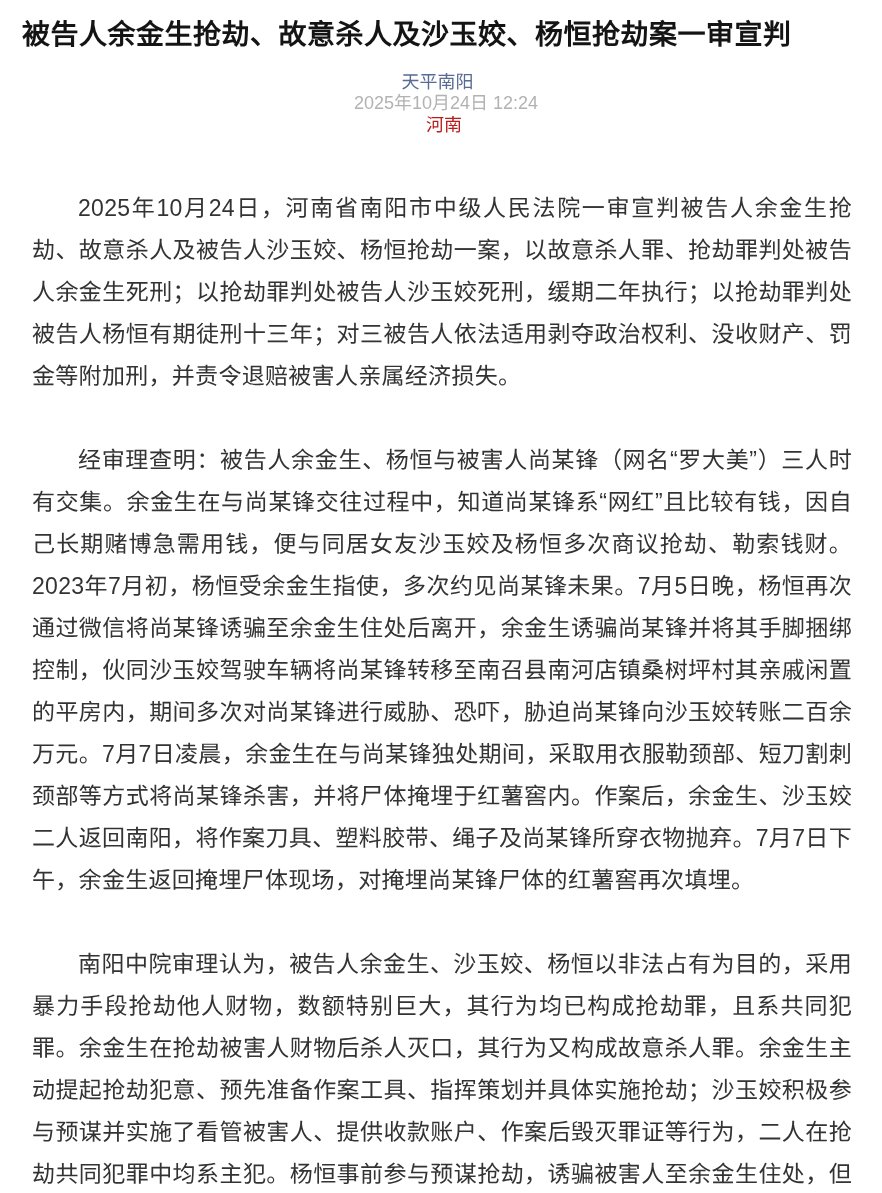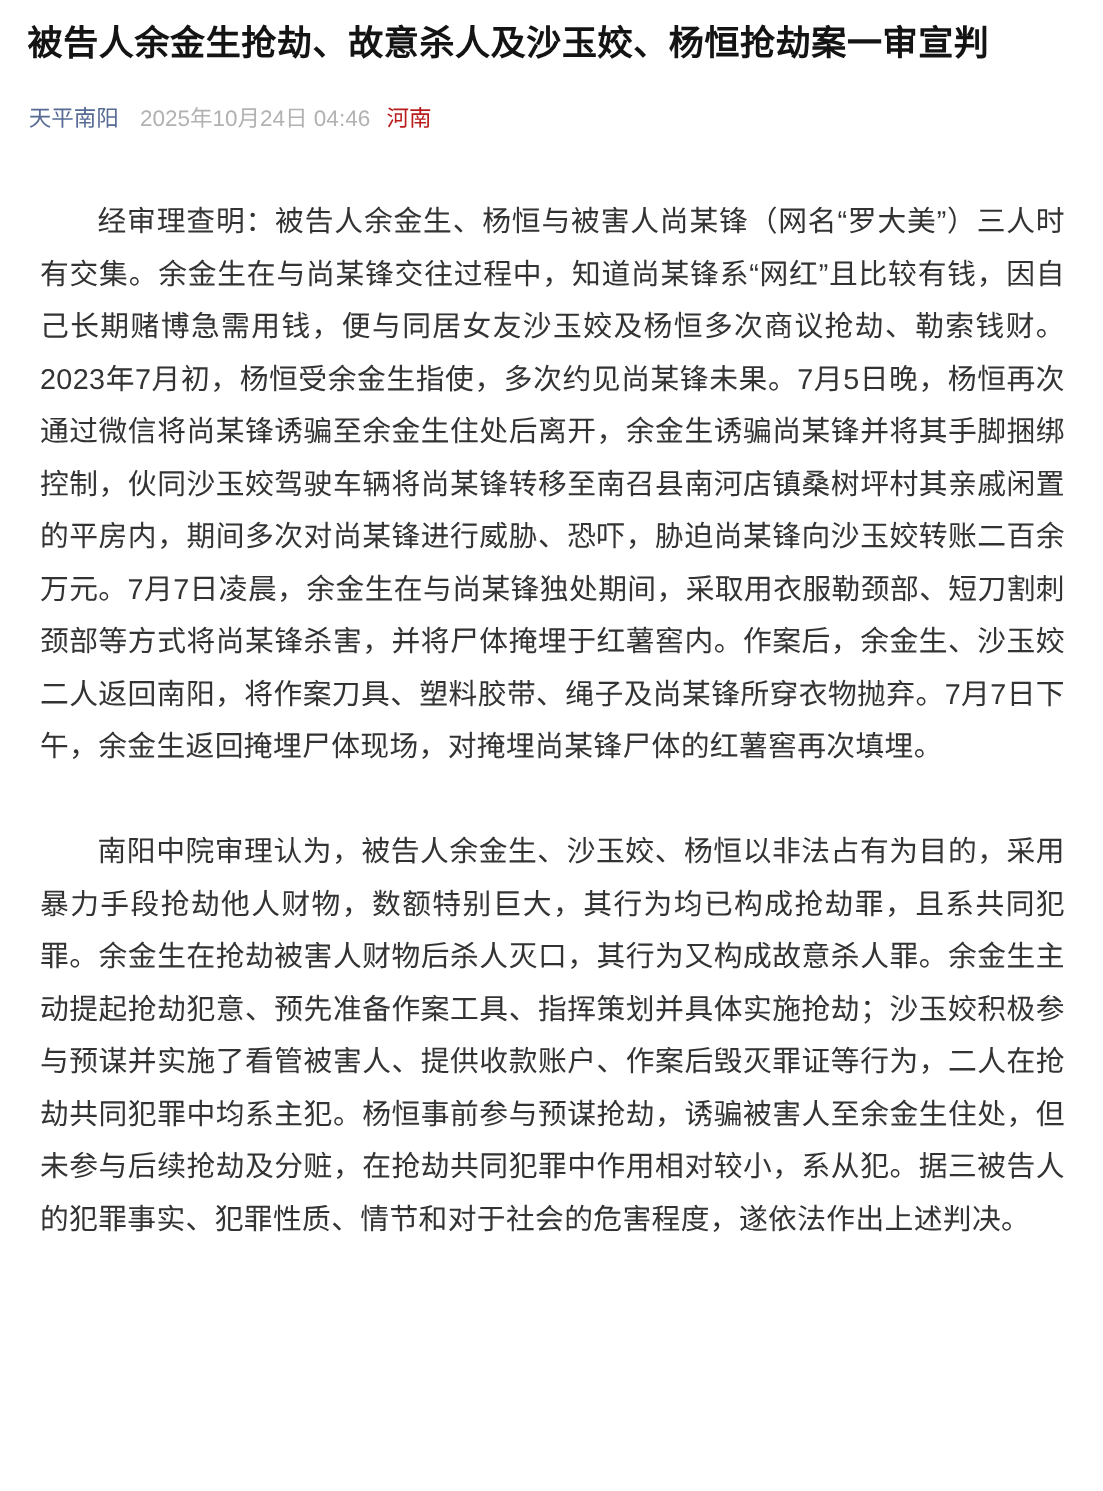--- a/index.html
+++ b/index.html
@@ -9,34 +9,35 @@
     font-family: "Liberation Sans", "DejaVu Sans", sans-serif;
   }
   .page {
     width: 882px;
     min-height: 1193px;
     box-sizing: border-box;
     background: #ffffff;
     padding: 16px 30px 24px 22px;
   }
   .article-title {
-    margin: 0 0 31px 0;
+    margin: 0 0 18px 0;
     font-size: 28px;
     font-weight: 700;
     line-height: 1.35;
     letter-spacing: 0.5px;
     color: #141414;
   }
   .byline {
     display: flex;
     align-items: center;
     font-size: 18px;
     line-height: 1.2;
     margin: 0 0 50px 1px;
     white-space: nowrap;
+    flex-direction: column;
   }
   .account-name {
     color: #576b95;
     text-decoration: none;
     cursor: pointer;
   }
   .publish-date {
     color: #b2b2b2;
     margin-left: 17px;
   }
@@ -63,22 +64,23 @@
 </style>
 </head>
 <body>
 
 <div class="page">
 
   <h1 class="article-title">被告人余金生抢劫、故意杀人及沙玉姣、杨恒抢劫案一审宣判</h1>
 
   <div class="byline">
     <a class="account-name">天平南阳</a>
-    <span class="publish-date">2025年10月24日 04:46</span>
+    <span class="publish-date">2025年10月24日 12:24</span>
     <span class="publish-region">河南</span>
   </div>
 
   <div class="article-body">
+    <p>2025年10月24日，河南省南阳市中级人民法院一审宣判被告人余金生抢劫、故意杀人及被告人沙玉姣、杨恒抢劫一案，以故意杀人罪、抢劫罪判处被告人余金生死刑；以抢劫罪判处被告人沙玉姣死刑，缓期二年执行；以抢劫罪判处被告人杨恒有期徒刑十三年；对三被告人依法适用剥夺政治权利、没收财产、罚金等附加刑，并责令退赔被害人亲属经济损失。</p>
     <p>经审理查明：被告人余金生、杨恒与被害人尚某锋（网名“罗大美”）三人时有交集。余金生在与尚某锋交往过程中，知道尚某锋系“网红”且比较有钱，因自己长期赌博急需用钱，便与同居女友沙玉姣及杨恒多次商议抢劫、勒索钱财。2023年7月初，杨恒受余金生指使，多次约见尚某锋未果。7月5日晚，杨恒再次通过微信将尚某锋诱骗至余金生住处后离开，余金生诱骗尚某锋并将其手脚捆绑控制，伙同沙玉姣驾驶车辆将尚某锋转移至南召县南河店镇桑树坪村其亲戚闲置的平房内，期间多次对尚某锋进行威胁、恐吓，胁迫尚某锋向沙玉姣转账二百余万元。7月7日凌晨，余金生在与尚某锋独处期间，采取用衣服勒颈部、短刀割刺颈部等方式将尚某锋杀害，并将尸体掩埋于红薯窖内。作案后，余金生、沙玉姣二人返回南阳，将作案刀具、塑料胶带、绳子及尚某锋所穿衣物抛弃。7月7日下午，余金生返回掩埋尸体现场，对掩埋尚某锋尸体的红薯窖再次填埋。</p>
     <p>南阳中院审理认为，被告人余金生、沙玉姣、杨恒以非法占有为目的，采用暴力手段抢劫他人财物，数额特别巨大，其行为均已构成抢劫罪，且系共同犯罪。余金生在抢劫被害人财物后杀人灭口，其行为又构成故意杀人罪。余金生主动提起抢劫犯意、预先准备作案工具、指挥策划并具体实施抢劫；沙玉姣积极参与预谋并实施了看管被害人、提供收款账户、作案后毁灭罪证等行为，二人在抢劫共同犯罪中均系主犯。杨恒事前参与预谋抢劫，诱骗被害人至余金生住处，但未参与后续抢劫及分赃，在抢劫共同犯罪中作用相对较小，系从犯。据三被告人的犯罪事实、犯罪性质、情节和对于社会的危害程度，遂依法作出上述判决。</p>
   </div>
 
 </div>
 
 </body></html>

